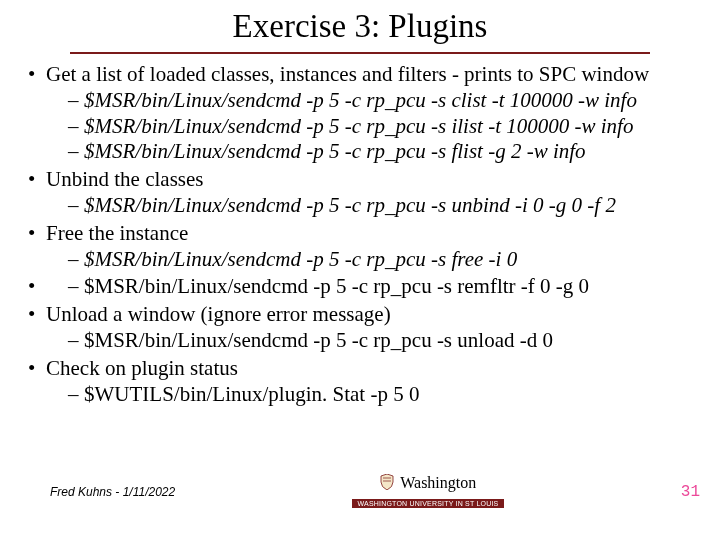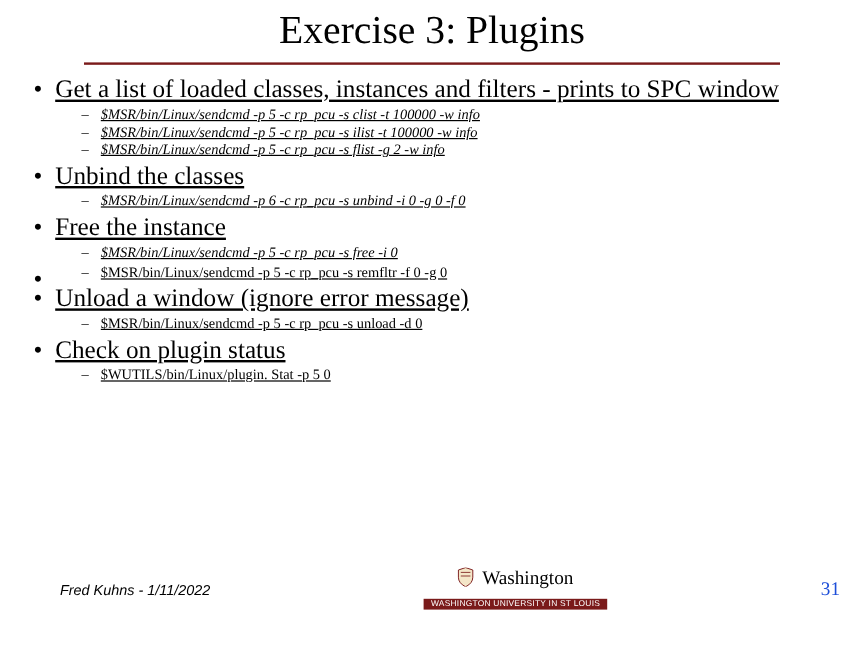--- a/index.html
+++ b/index.html
@@ -31,24 +31,24 @@
     margin-left: 50px;
     margin-right: 50px;
     border-bottom: 2.5px solid #7a1a1a;
     padding-bottom: 1px;
     display: block;
     height: 0;
     margin-bottom: 8px;
   }
   .title-text { display: inline-block; }
   ul.main { list-style: none; margin: 0; padding: 0 2px 0 8px; }
-  ul.main > li { position: relative; padding-left: 18px; margin: 2px 0 0 0; font-size: 21px; line-height: 1.15; text-decoration: underline; }
+  ul.main > li { position: relative; padding-left: 18px; margin: 2px 0 0 0; font-size: 21px; line-height: 1.15; }
   ul.main > li::before { content: "•"; position: absolute; left: 0; font-size: 21px; }
   ul.sub { list-style: none; margin: 2px 0 2px 0; padding: 0 0 0 22px; }
-  ul.sub > li { position: relative; padding-left: 16px; font-size: 12px; line-height: 1.22; font-style: italic; }
+  ul.sub > li { position: relative; padding-left: 16px; font-size: 21px; line-height: 1.22; font-style: italic; }
   ul.sub > li.upright { font-style: normal; }
   ul.sub > li::before { content: "–"; position: absolute; left: 0; font-style: normal; }
   .footer {
     position: absolute;
     bottom: 10px;
     left: 0;
     right: 0;
     padding: 0 20px 0 50px;
     box-sizing: border-box;
     display: flex;
@@ -70,21 +70,21 @@
     letter-spacing: 0.2px;
     font-family: Arial, sans-serif;
     margin-top: -2px;
   }
   .shield {
     display: inline-block;
     width: 14px; height: 16px;
     vertical-align: -2px;
     margin-right: 2px;
   }
-  .footer-right { font-size: 16px; color: #1d4ed8; font-family: Liberation Serif, serif; }
+  .footer-right { font-size: 16px; color: #ec4899; font-family: Liberation Mono, monospace; }
 </style>
 </head>
 <body>
 
 <div class="slide">
   <h1 class="title">
     <span class="title-text">Exercise 3: Plugins</span>
   </h1>
   <div class="title-underline"></div>
 
@@ -93,21 +93,21 @@
       <span>Get a list of loaded classes, instances and filters - prints to SPC window</span>
       <ul class="sub">
         <li>$MSR/bin/Linux/sendcmd -p 5 -c rp_pcu -s clist -t 100000 -w info</li>
         <li>$MSR/bin/Linux/sendcmd -p 5 -c rp_pcu -s ilist -t 100000 -w info</li>
         <li>$MSR/bin/Linux/sendcmd -p 5 -c rp_pcu -s flist -g 2 -w info</li>
       </ul>
     </li>
     <li>
       <span>Unbind the classes</span>
       <ul class="sub">
-        <li>$MSR/bin/Linux/sendcmd -p 6 -c rp_pcu -s unbind -i 0 -g 0 -f 0</li>
+        <li>$MSR/bin/Linux/sendcmd -p 5 -c rp_pcu -s unbind -i 0 -g 0 -f 2</li>
       </ul>
     </li>
     <li>
       <span>Free the instance</span>
       <ul class="sub">
         <li>$MSR/bin/Linux/sendcmd -p 5 -c rp_pcu -s free -i 0</li>
       </ul>
     </li>
     <li>
       <ul class="sub">

